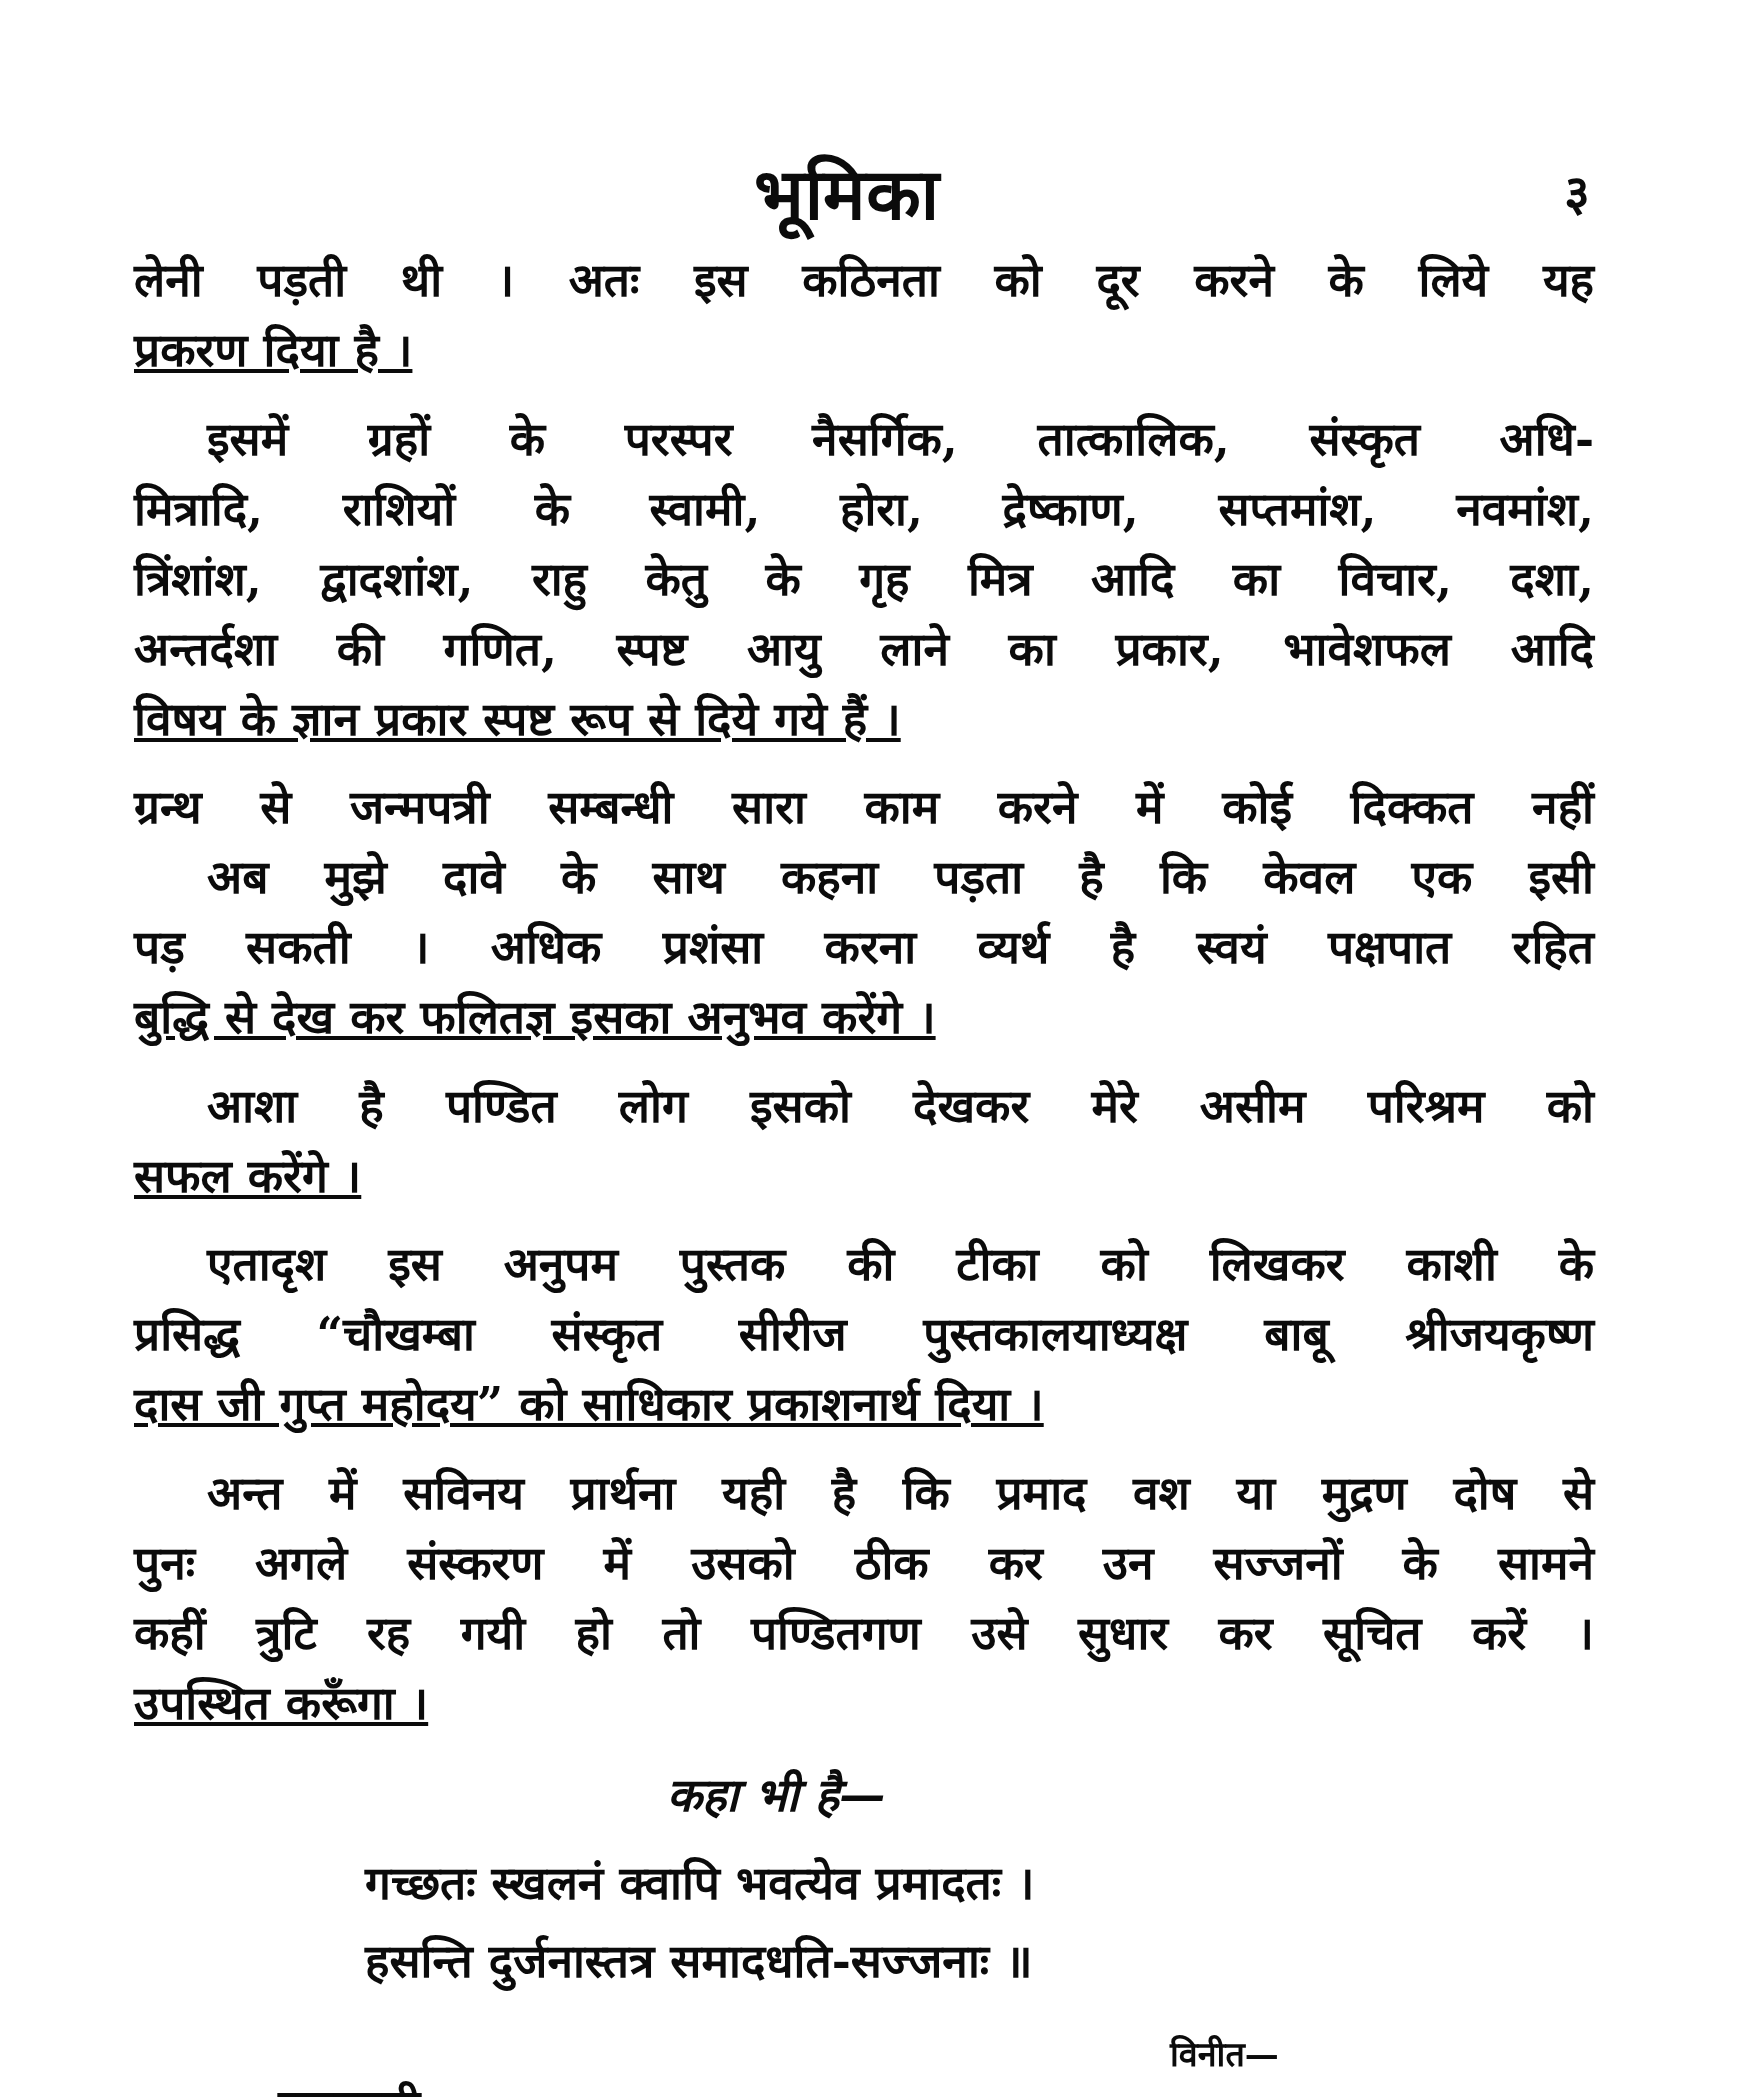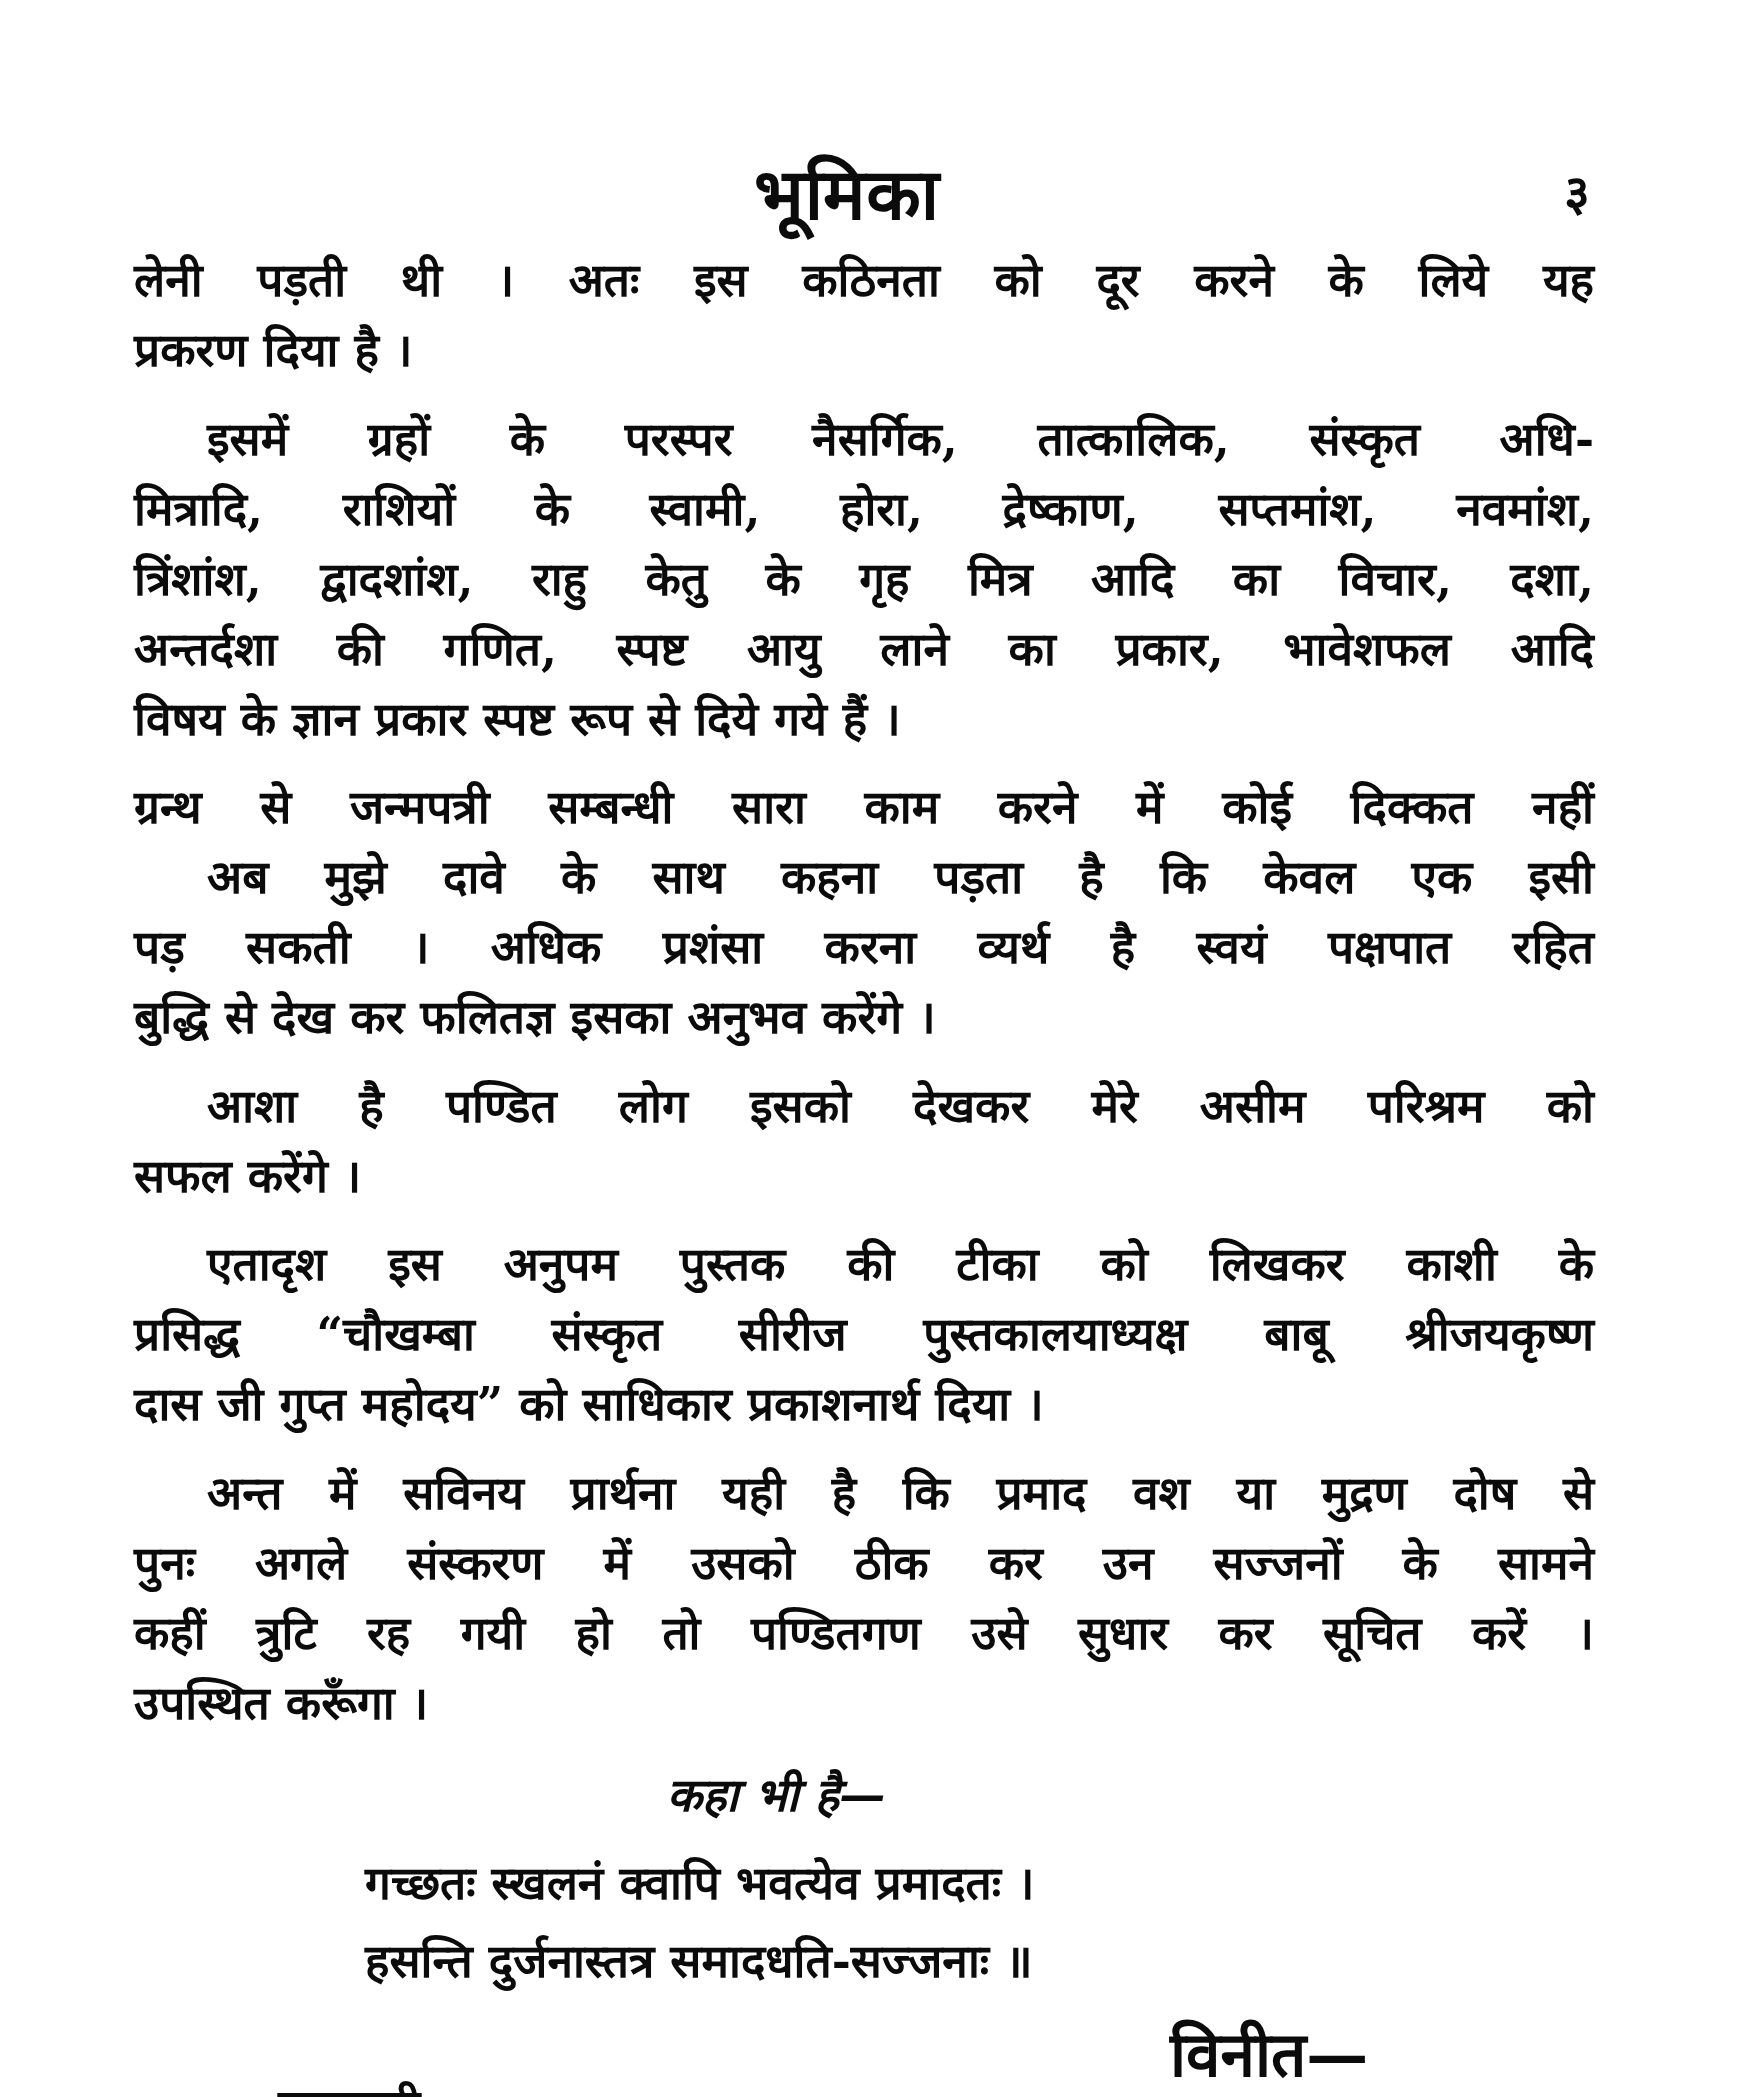--- a/index.html
+++ b/index.html
@@ -50,20 +50,21 @@
   .para { margin: 0 0 18.5px 0; }
   .line {
     height: 70px;
     line-height: 70px;
     text-align: justify;
     text-align-last: justify;
     white-space: normal;
   }
   .line.end {
     text-align-last: left;
+    text-decoration: underline;
   }
   .line.indent {
     padding-left: 73px;
   }
   .saying {
     margin-top: 19.3px;
     height: 76px;
     line-height: 76px;
     width: 100%;
     text-align: center;
@@ -79,21 +80,21 @@
   .verse .vline {
     height: 78px;
     line-height: 78px;
     text-align: right;
     text-align-last: left;
   }
   .sig-salutation {
     position: absolute;
     left: 1170px;
     top: 2021px;
-    font-size: 62px;
+    font-size: 34px;
     line-height: 67px;
   }
   .sig-name {
     position: absolute;
     left: 984px;
     top: 2092px;
     font-size: 47px;
     line-height: 71px;
   }
   .date-festival {

